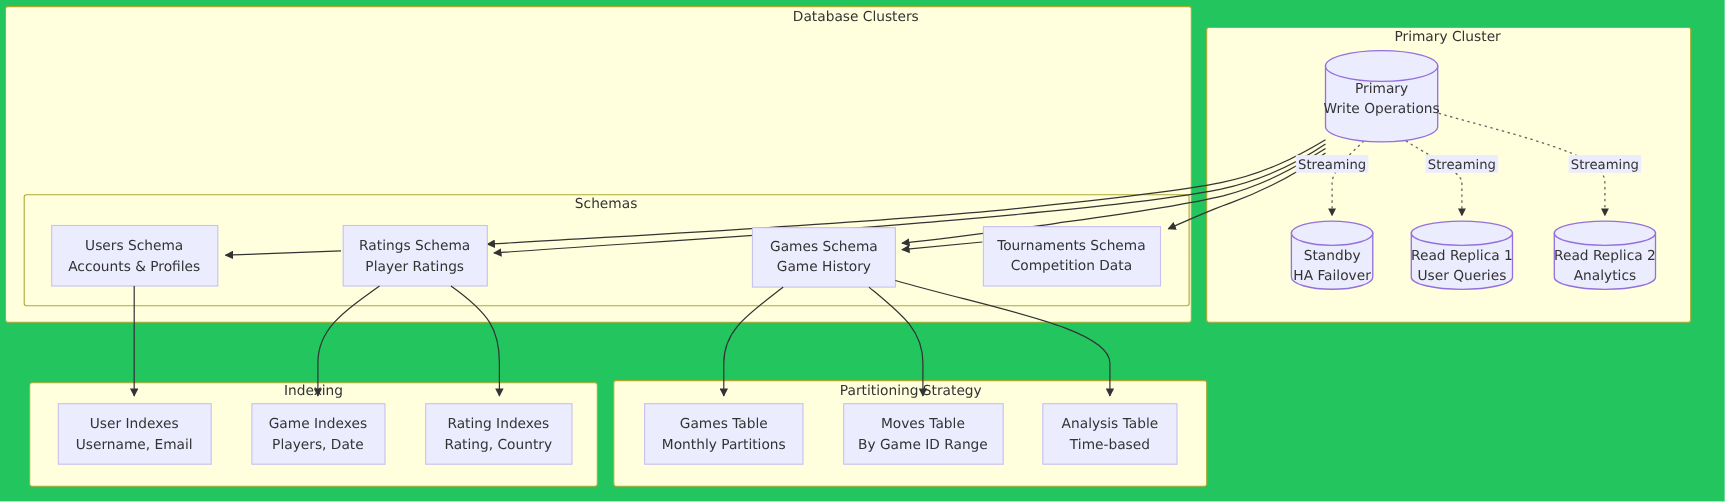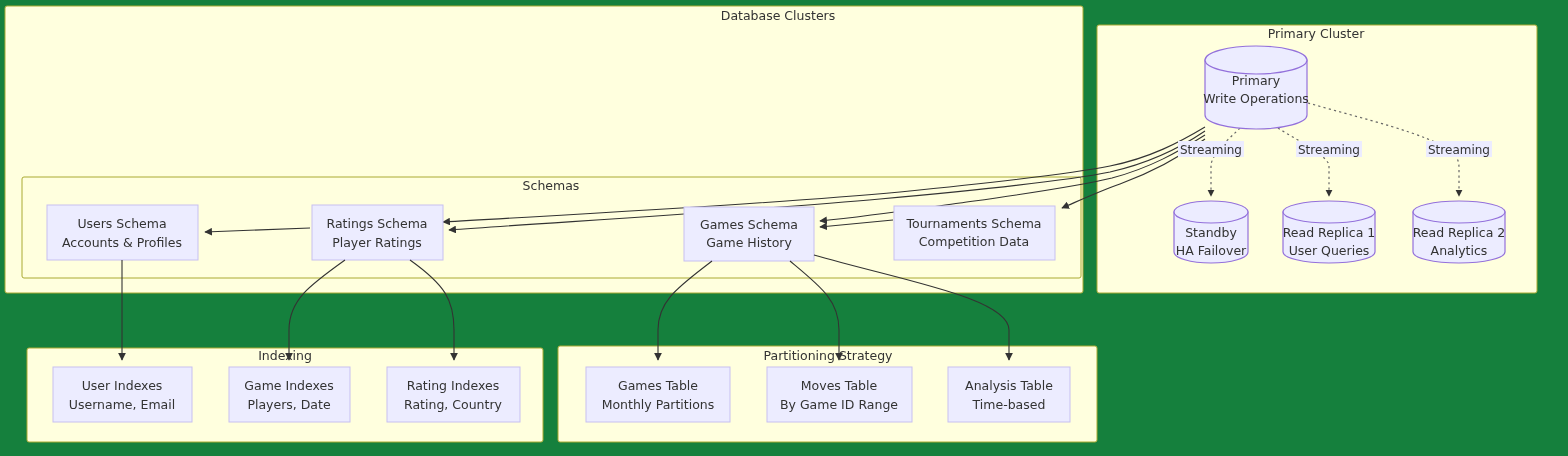--- a/index.html
+++ b/index.html
@@ -4,21 +4,21 @@
 <style>
   html, body {
     margin: 0;
     padding: 0;
     background: #ffffff;
   }
   #canvas {
     position: relative;
     width: 1568px;
     height: 456px;
-    background: #15803d;
+    background: #22c55e;
     font-family: "DejaVu Sans", "Liberation Sans", sans-serif;
     overflow: hidden;
   }
   svg.layer {
     position: absolute;
     left: 0;
     top: 0;
     width: 1568px;
     height: 456px;
   }

